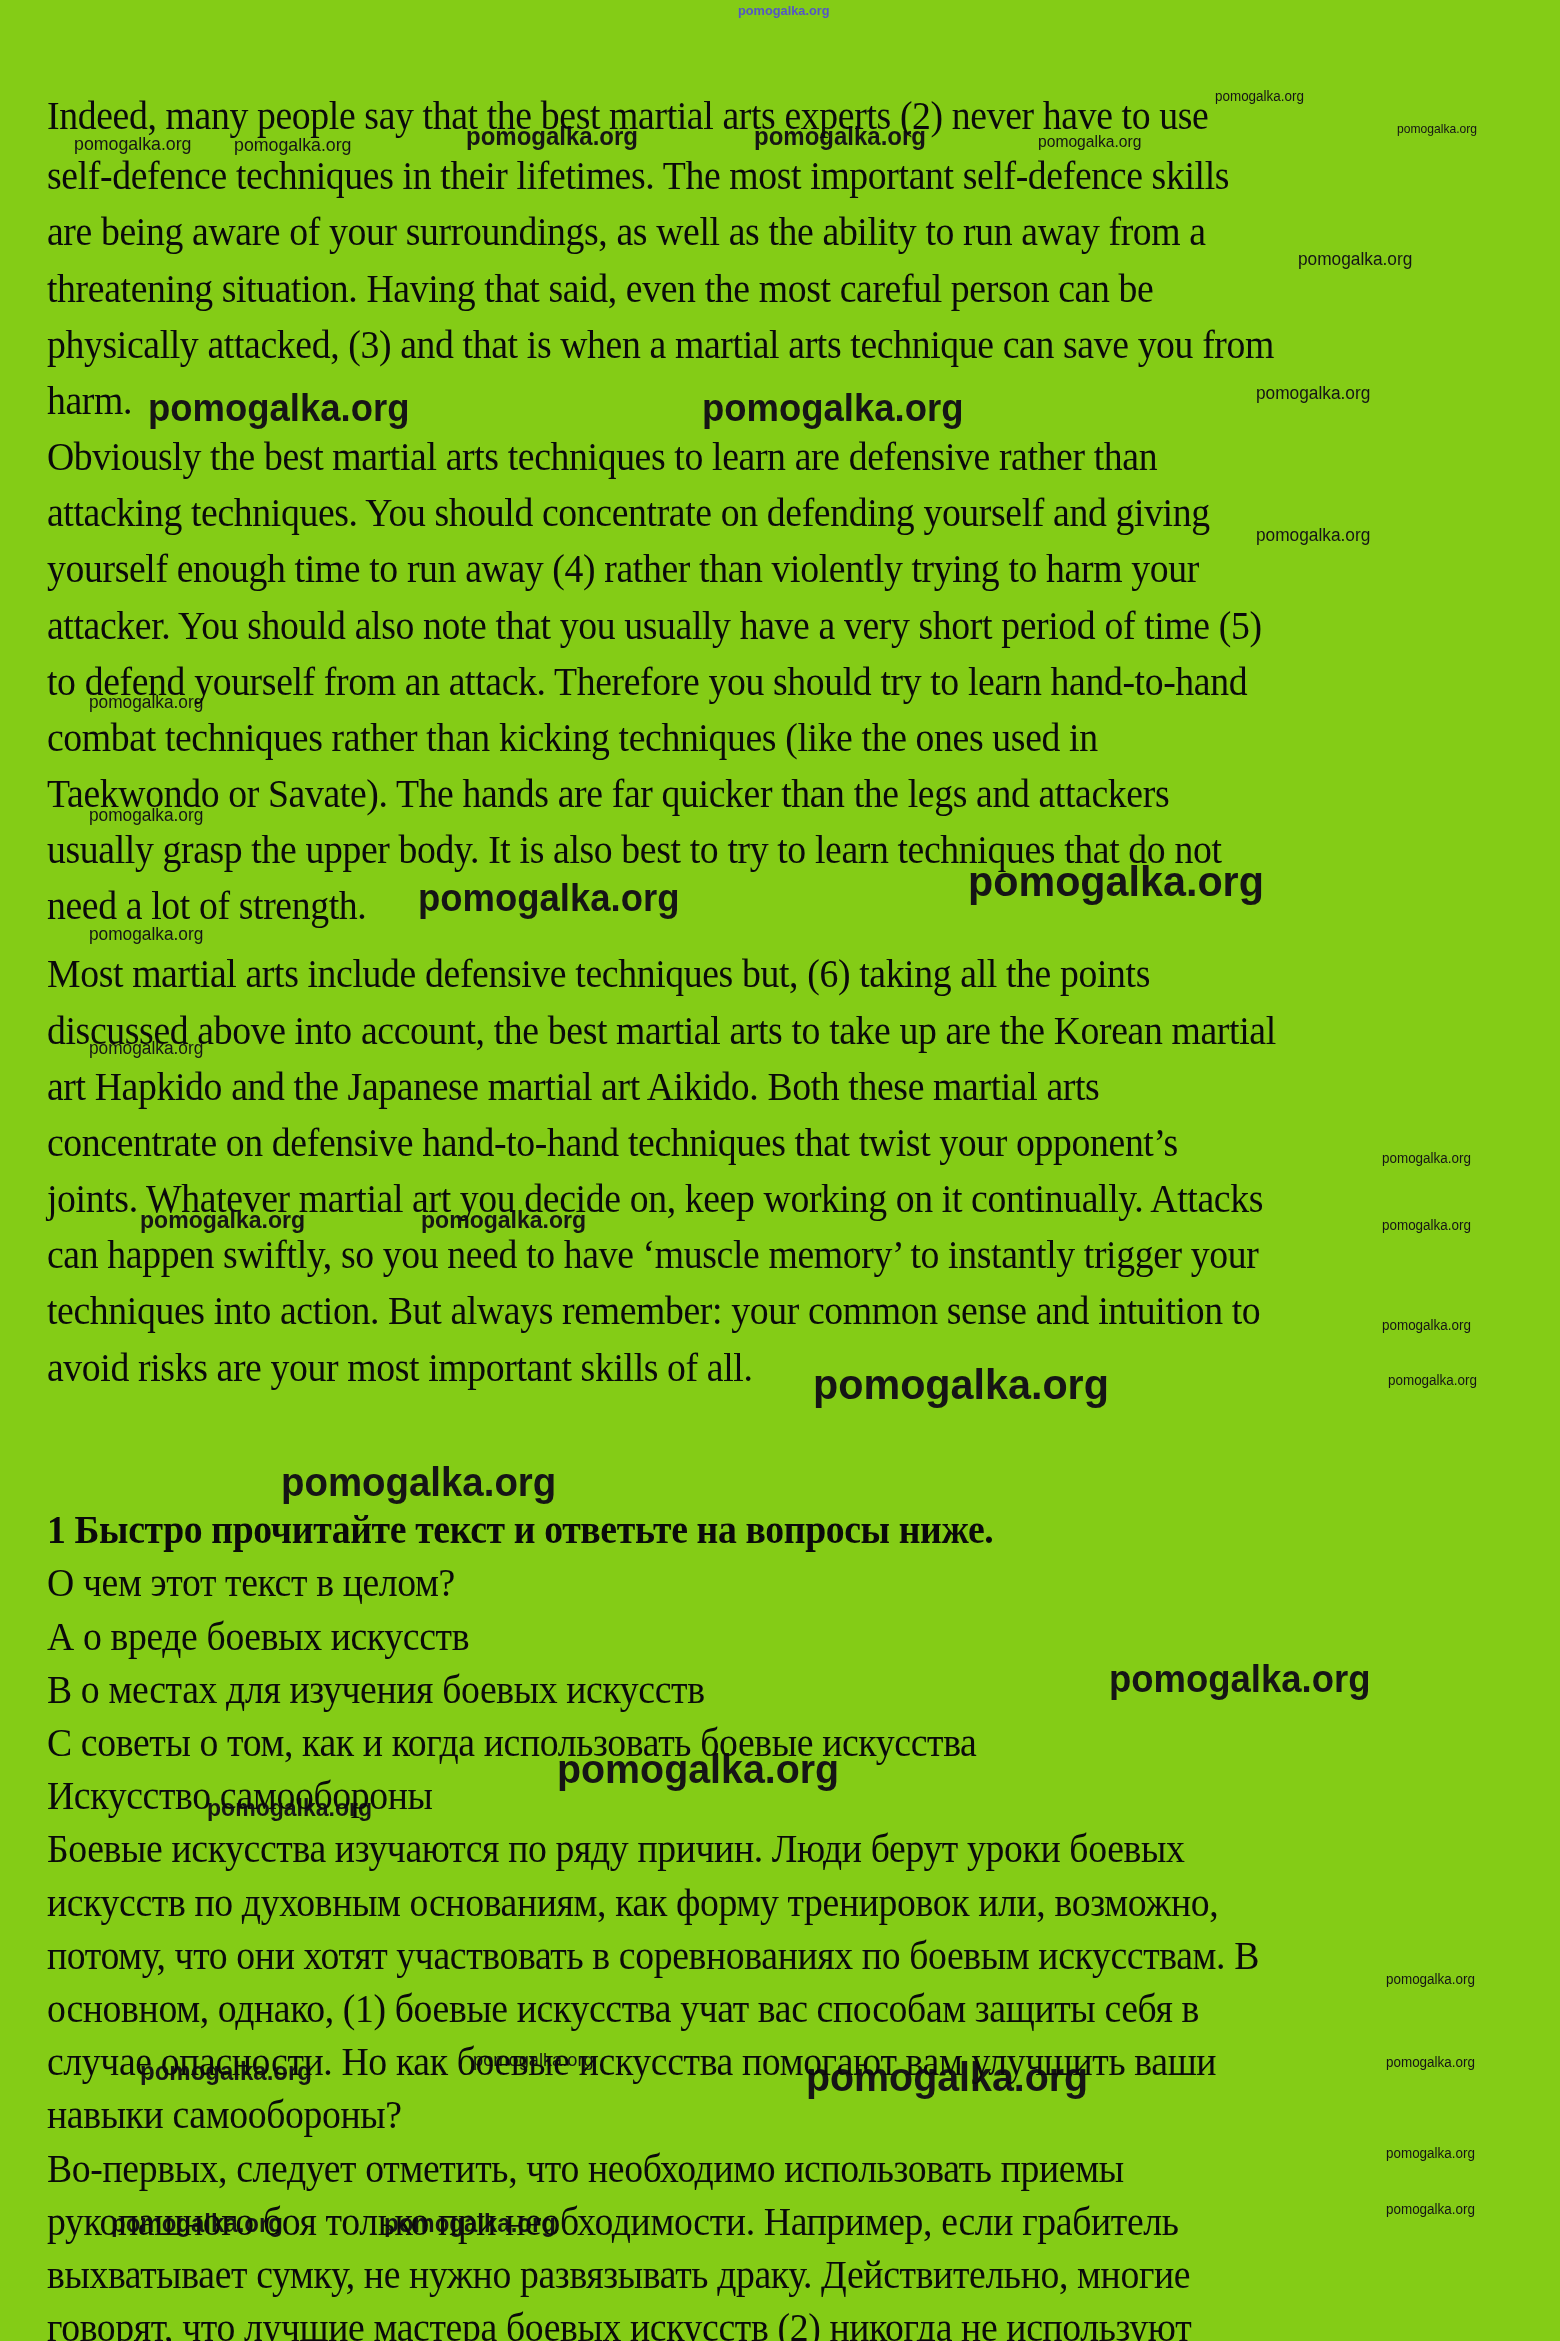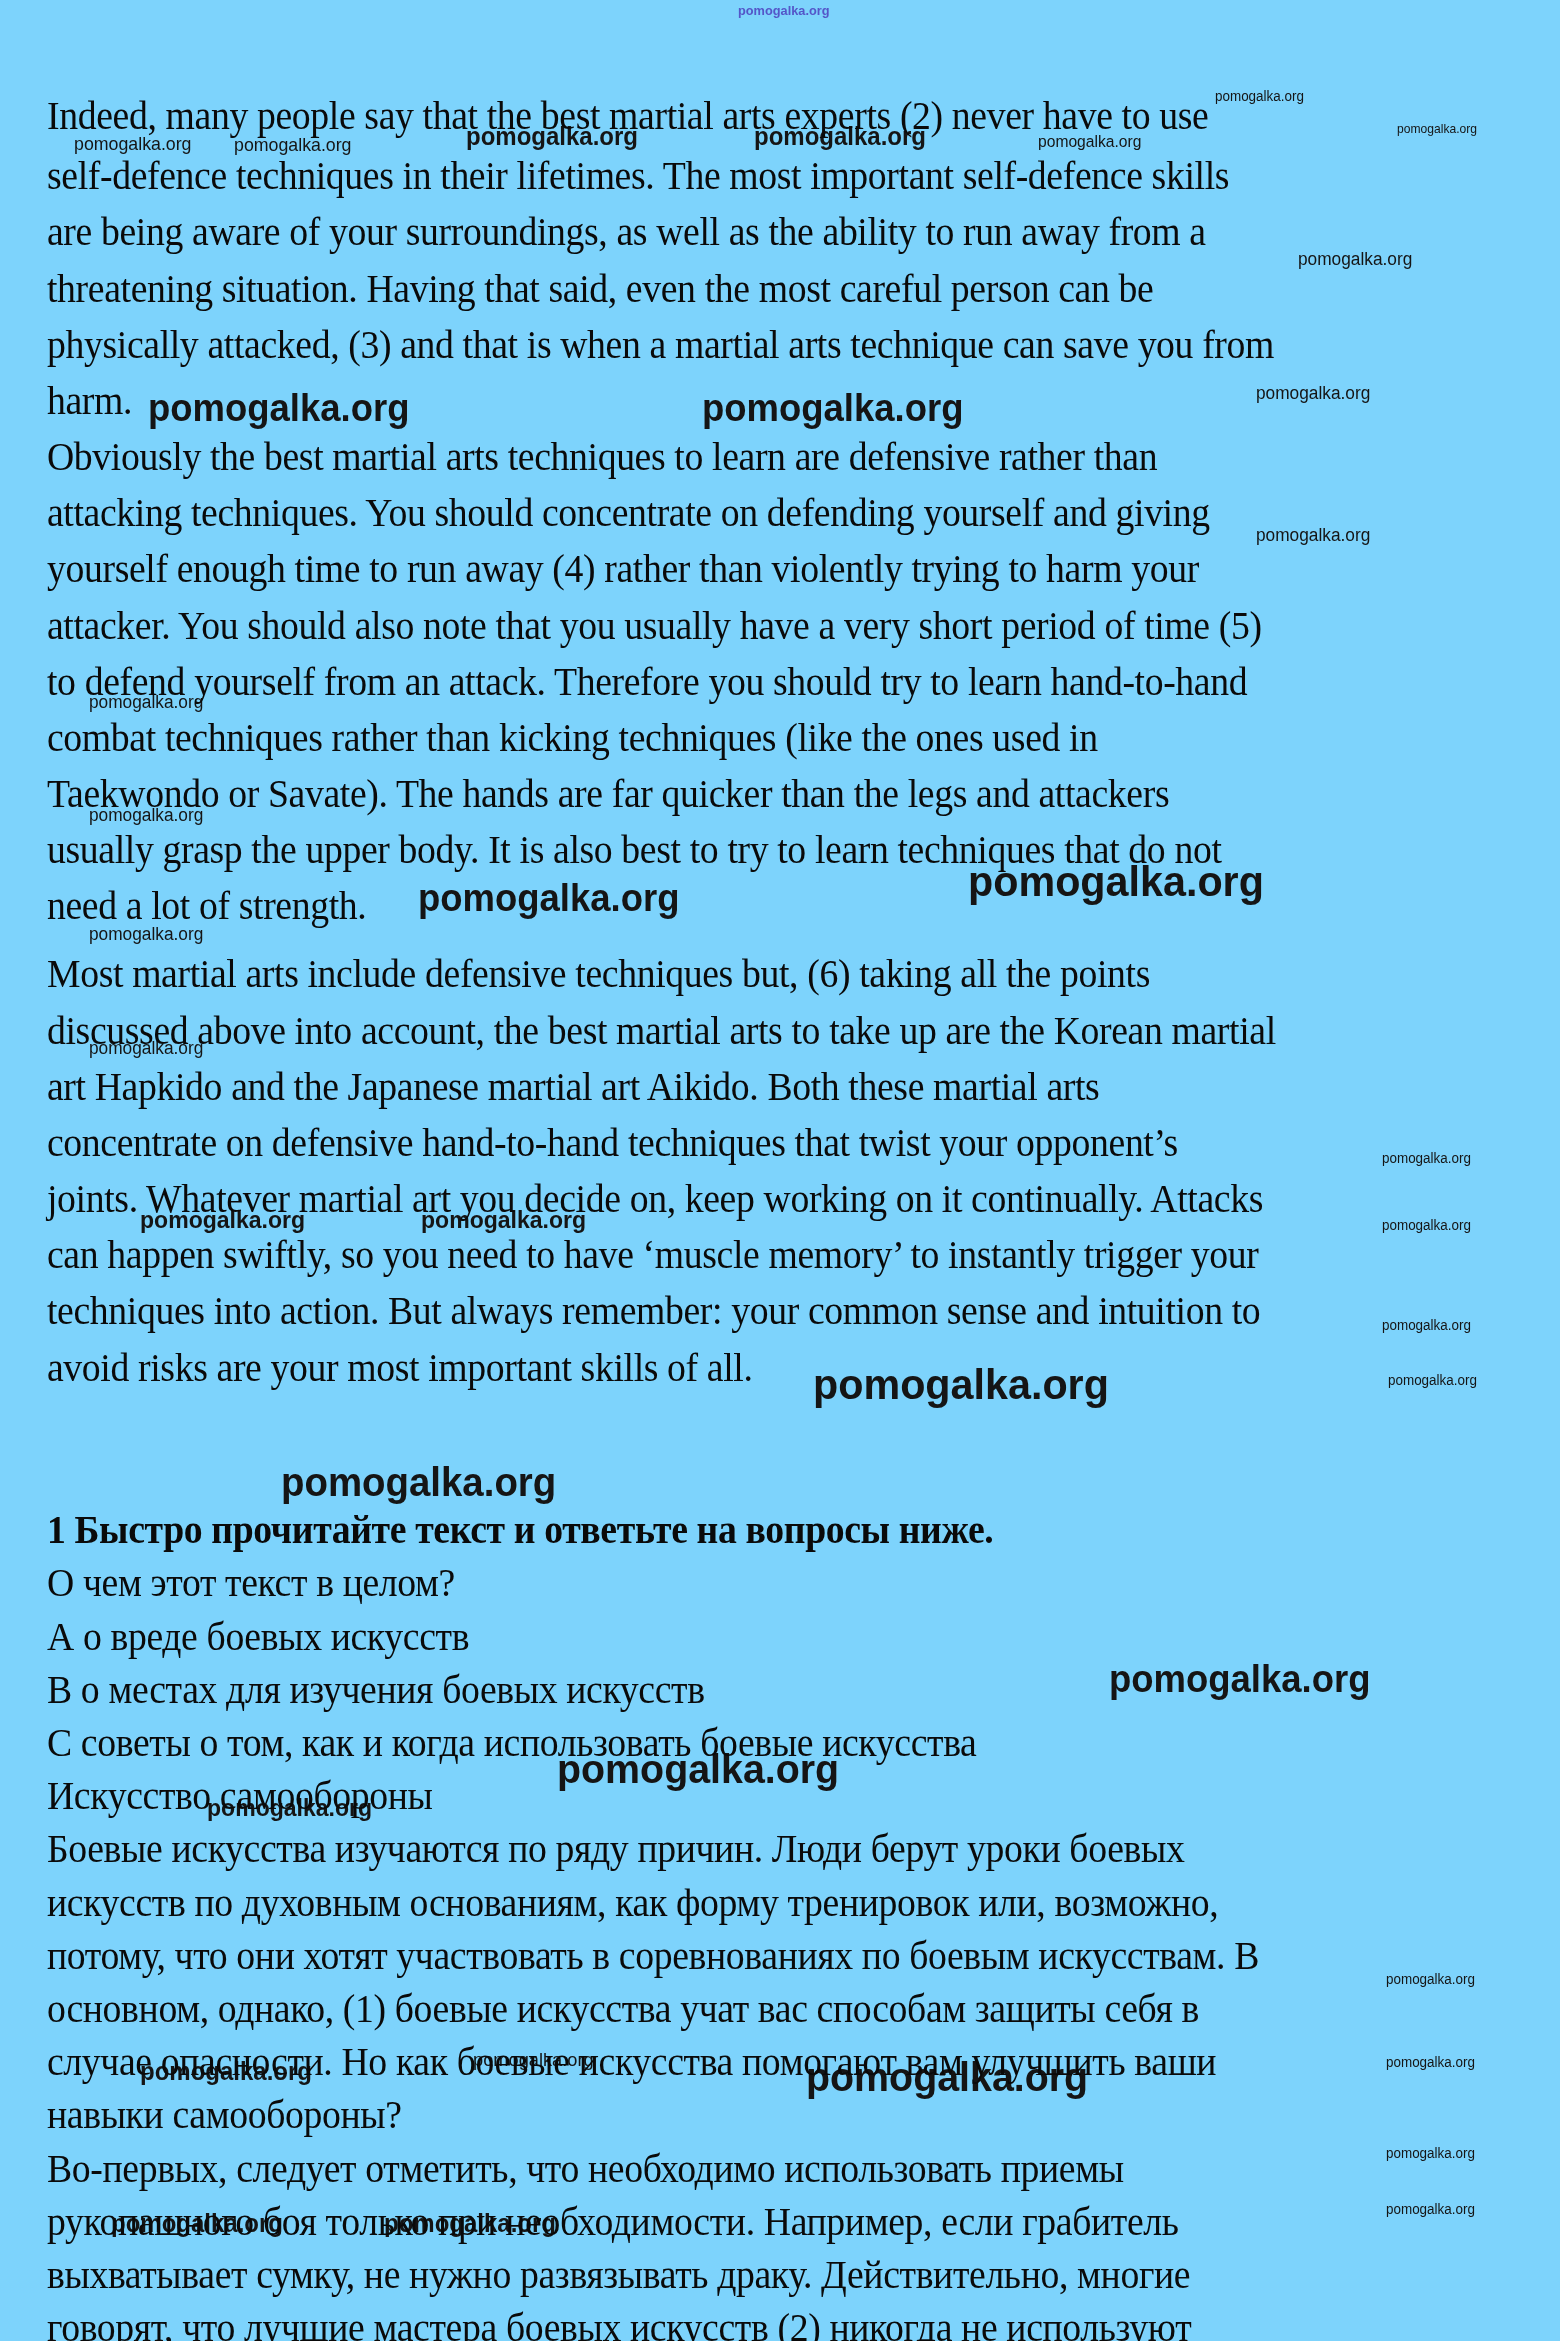--- a/index.html
+++ b/index.html
@@ -1,20 +1,20 @@
 <!DOCTYPE html>
 <html style="font-size:12px"><head>
 <meta charset="utf-8">
 <style>
   html, body { margin: 0; padding: 0; background: #ffffff; }
   .page {
     position: relative;
     width: 1561px;
     height: 2342px;
-    background: #7dd3fc;
+    background: #84cc16;
     overflow: hidden;
     font-family: "Liberation Serif", serif;
   }
   .line {
     position: absolute;
     left: 47px;
     white-space: nowrap;
     font-size: 41px;
     line-height: 1;
     color: #0a0a0a;

